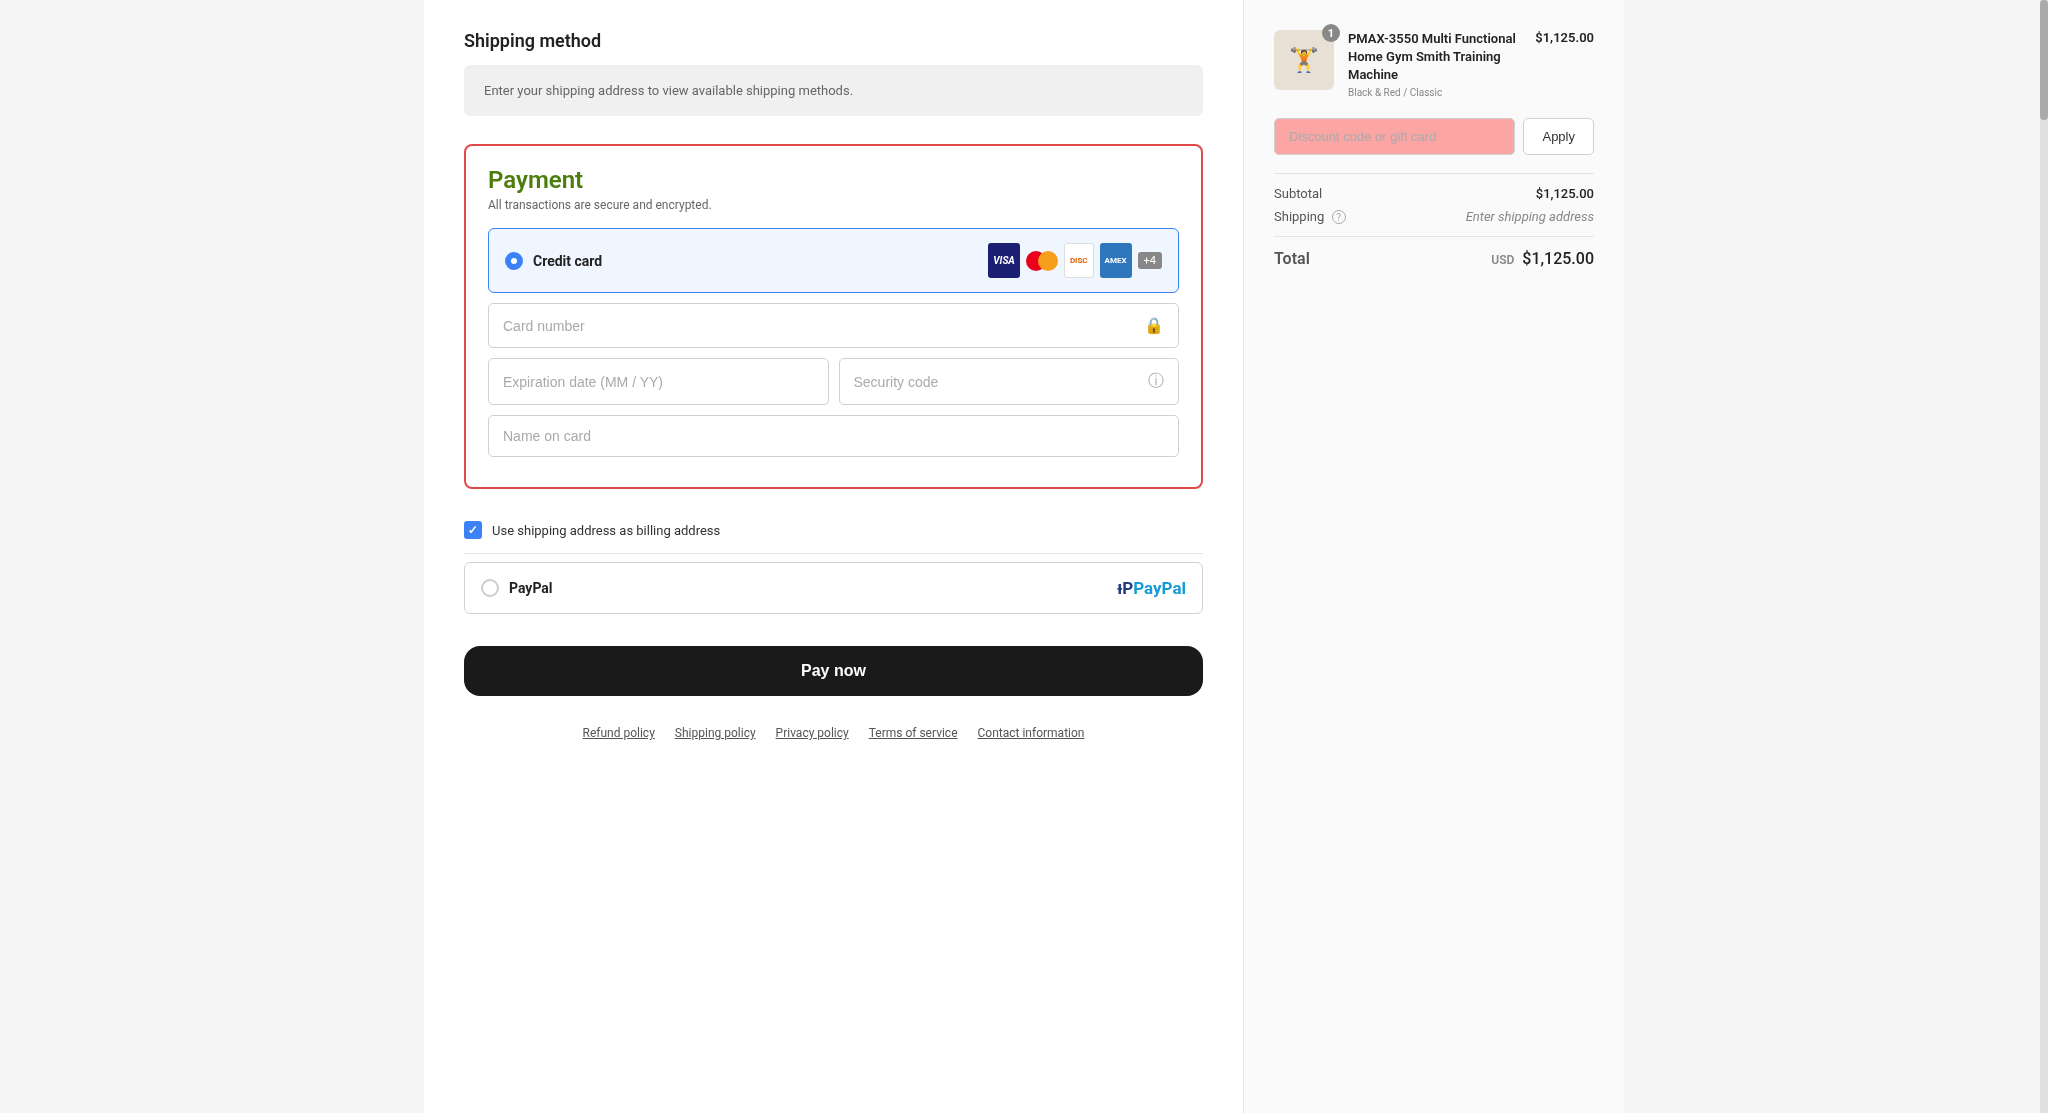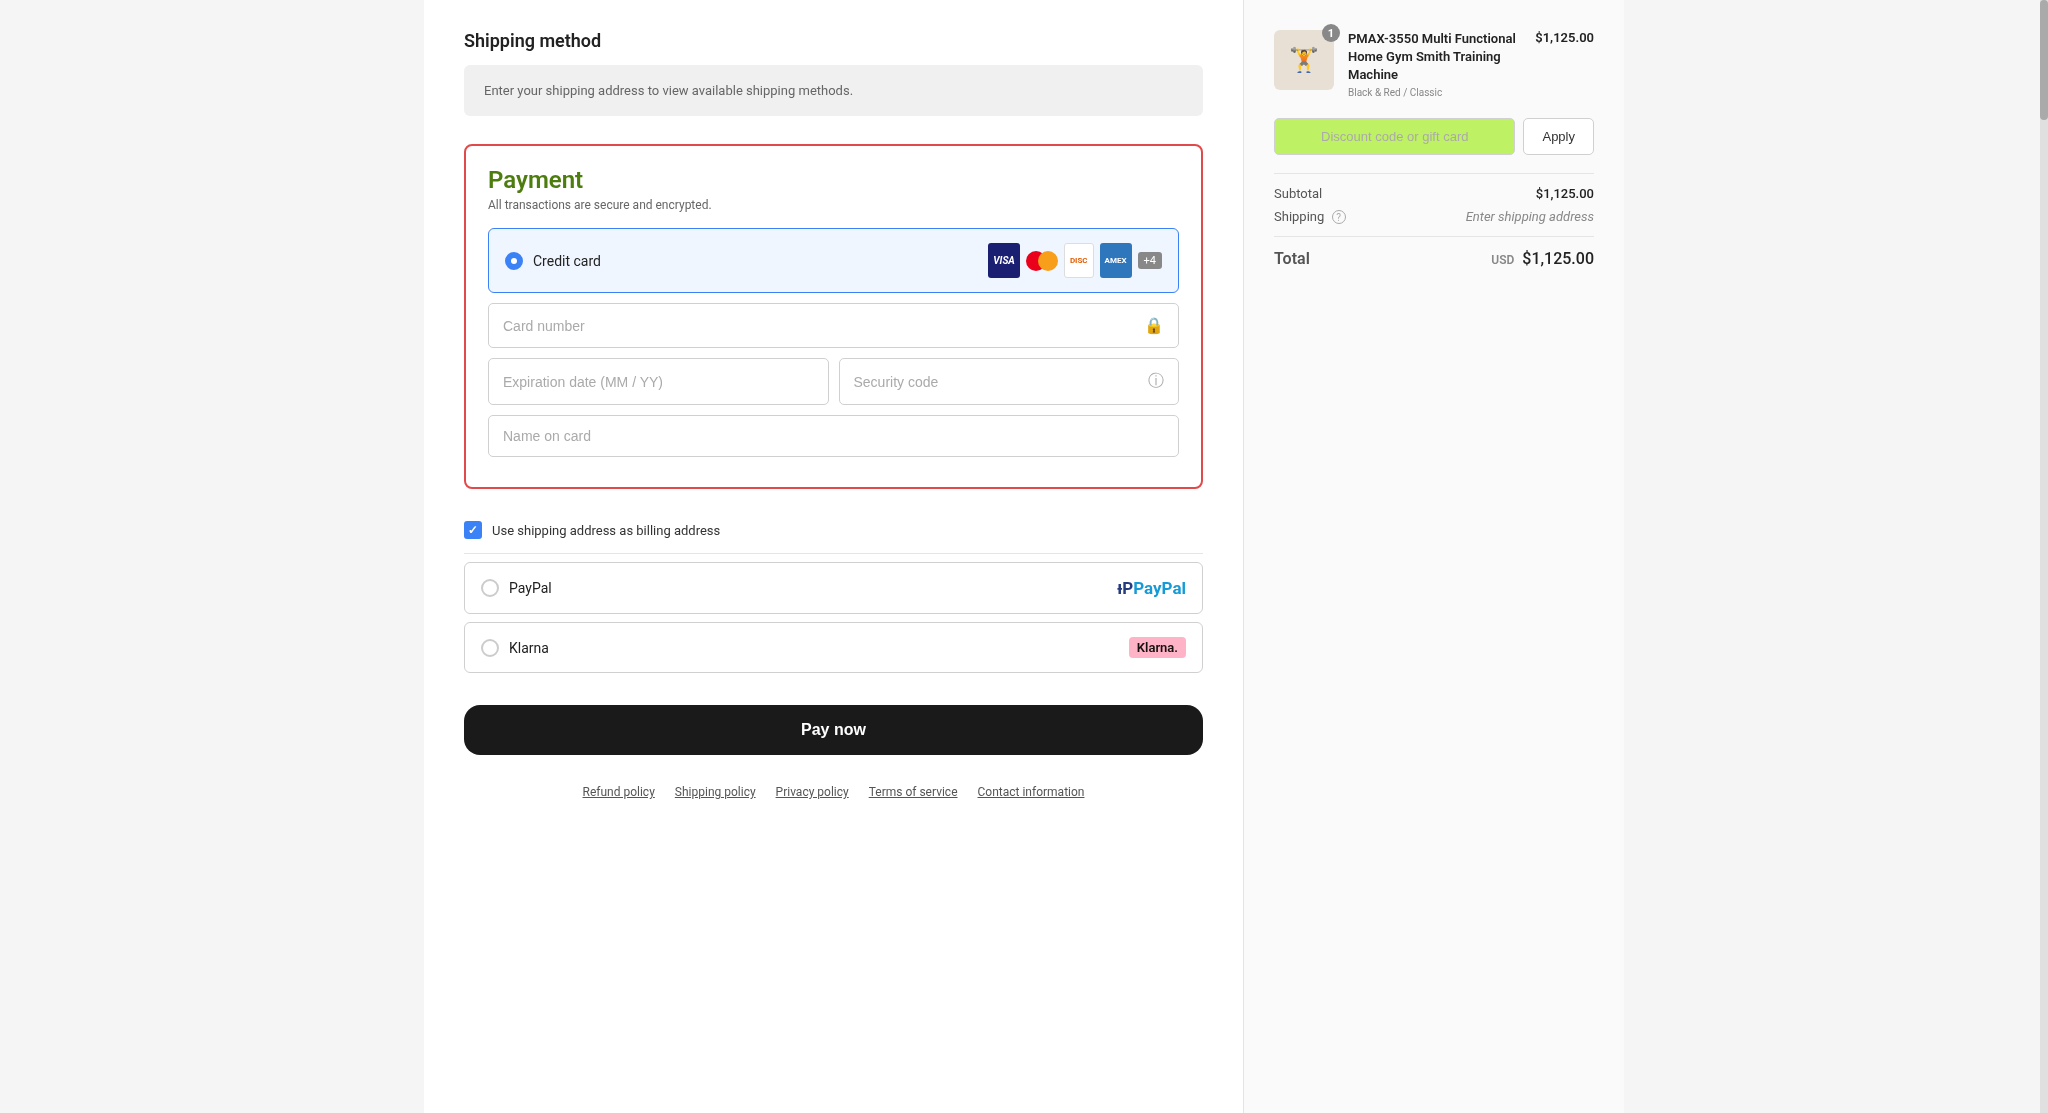--- a/index.html
+++ b/index.html
@@ -102,21 +102,21 @@
     }
     .radio-btn.checked::after {
       content: '';
       width: 6px;
       height: 6px;
       background: #fff;
       border-radius: 50%;
     }
     .option-label {
       font-size: 14px;
-      font-weight: 400;
+      font-weight: 700;
       color: #222;
     }
     .card-icons {
       display: flex;
       gap: 6px;
       align-items: center;
     }
     .card-icon {
       height: 35px;
       border-radius: 3px;
@@ -313,24 +313,23 @@
       display: flex;
       gap: 8px;
       margin-bottom: 18px;
     }
     .discount-input {
       flex: 1;
       border: 1px solid #d0d0d0;
       border-radius: 5px;
       padding: 10px 14px;
       font-size: 13px;
-      background: #bef264;
+      background: #fca5a5;
       outline: none;
       color: #333;
-      text-align: center;
     }
     .discount-input::placeholder { color: #aaa; }
     .apply-btn {
       background: #fff;
       border: 1px solid #d0d0d0;
       border-radius: 5px;
       padding: 10px 18px;
       font-size: 13px;
       font-weight: 500;
       cursor: pointer;
@@ -452,27 +451,20 @@
       <div class="payment-option-left">
         <div class="radio-btn"></div>
         <span class="option-label">PayPal</span>
       </div>
       <div class="paypal-logo">
         <span class="paypal-p">ᵻ</span><span class="paypal-text" style="font-size:17px; font-weight:700; color:#253b80;">P</span><span style="color:#179bd7; font-size:17px; font-weight:700;">PayPal</span>
       </div>
     </div>
 
     
-    <div class="payment-option">
-      <div class="payment-option-left">
-        <div class="radio-btn"></div>
-        <span class="option-label">Klarna</span>
-      </div>
-      <div class="klarna-badge">Klarna.</div>
-    </div>
 
     
     <button class="pay-now-btn">Pay now</button>
 
     
     <div class="footer-links">
       <a href="#">Refund policy</a>
       <a href="#">Shipping policy</a>
       <a href="#">Privacy policy</a>
       <a href="#">Terms of service</a>

